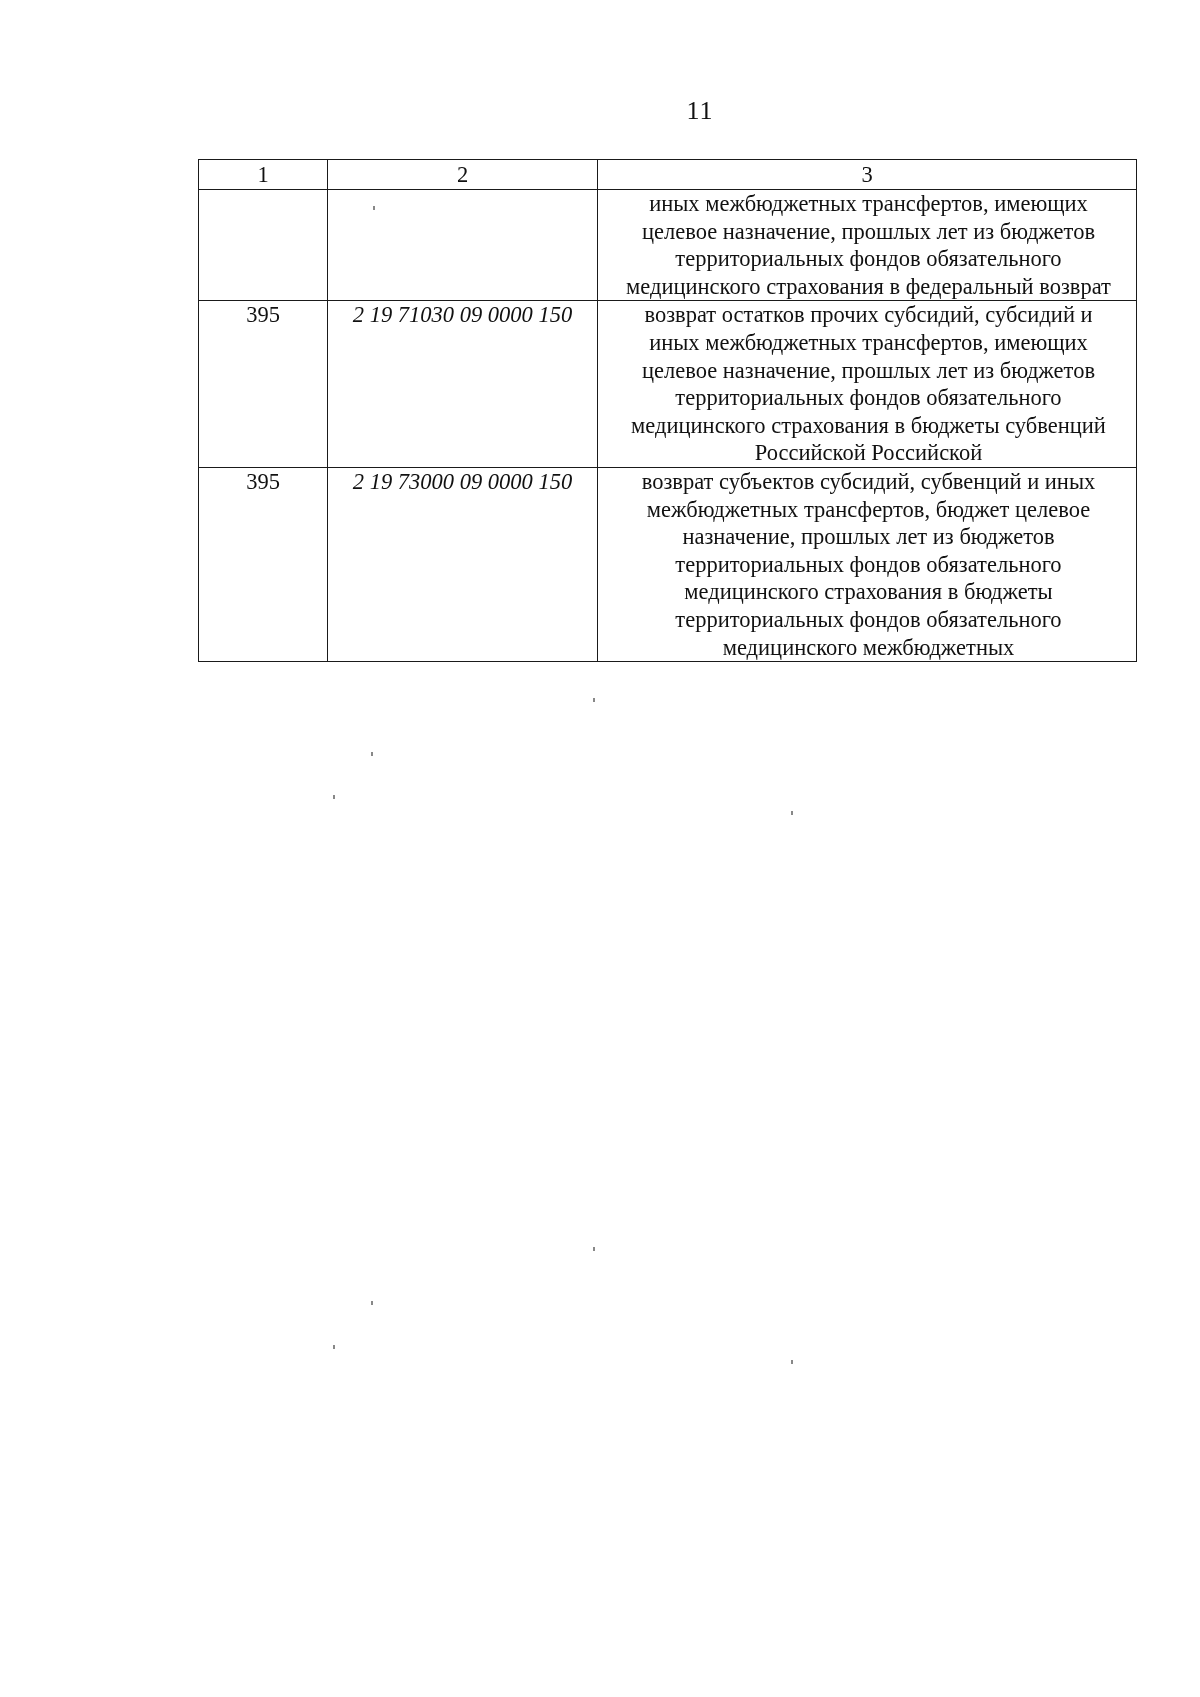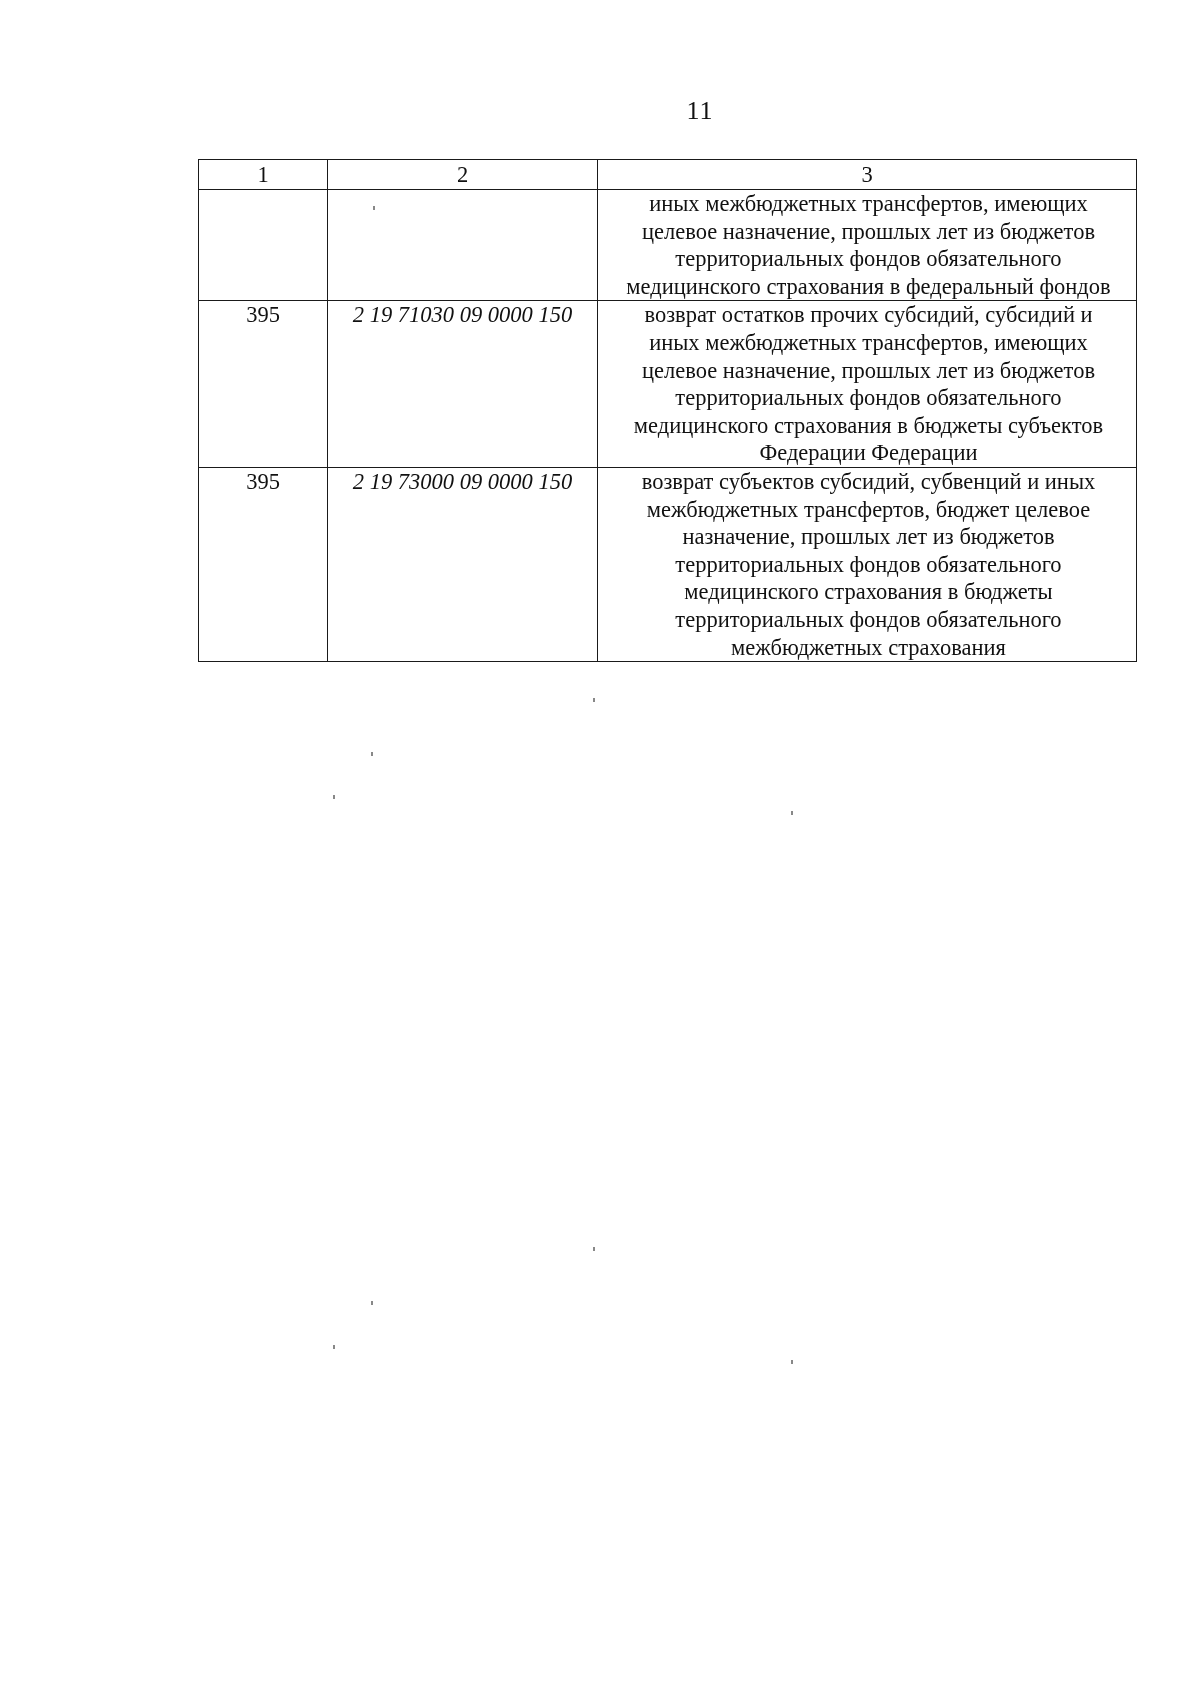--- a/index.html
+++ b/index.html
@@ -98,46 +98,46 @@
     </tr>
   </thead>
   <tbody>
     <tr class="row-a">
       <td class="cell-num"></td>
       <td class="cell-code"></td>
       <td class="cell-desc">
         <span class="desc-line">иных межбюджетных трансфертов, имеющих</span>
         <span class="desc-line">целевое назначение, прошлых лет из бюджетов</span>
         <span class="desc-line">территориальных фондов обязательного</span>
-        <span class="desc-line">медицинского страхования в федеральный фондов</span>
+        <span class="desc-line">медицинского страхования в федеральный возврат</span>
       </td>
     </tr>
     <tr class="row-b">
       <td class="cell-num">395</td>
       <td class="cell-code">2 19 71030 09 0000 150</td>
       <td class="cell-desc">
         <span class="desc-line">возврат остатков прочих субсидий, субсидий и</span>
         <span class="desc-line">иных межбюджетных трансфертов, имеющих</span>
         <span class="desc-line">целевое назначение, прошлых лет из бюджетов</span>
         <span class="desc-line">территориальных фондов обязательного</span>
-        <span class="desc-line">медицинского страхования в бюджеты субъектов</span>
-        <span class="desc-line">Федерации Федерации</span>
+        <span class="desc-line">медицинского страхования в бюджеты субвенций</span>
+        <span class="desc-line">Российской Российской</span>
       </td>
     </tr>
     <tr class="row-c">
       <td class="cell-num">395</td>
       <td class="cell-code">2 19 73000 09 0000 150</td>
       <td class="cell-desc">
         <span class="desc-line">возврат субъектов субсидий, субвенций и иных</span>
         <span class="desc-line">межбюджетных трансфертов, бюджет целевое</span>
         <span class="desc-line">назначение, прошлых лет из бюджетов</span>
         <span class="desc-line">территориальных фондов обязательного</span>
         <span class="desc-line">медицинского страхования в бюджеты</span>
         <span class="desc-line">территориальных фондов обязательного</span>
-        <span class="desc-line">межбюджетных страхования</span>
+        <span class="desc-line">медицинского межбюджетных</span>
       </td>
     </tr>
   </tbody>
 </table>
 
 <div class="speck" style="left:373px; top:206px;"></div>
 <div class="speck" style="left:593px; top:698px;"></div>
 <div class="speck" style="left:371px; top:752px;"></div>
 <div class="speck" style="left:333px; top:795px;"></div>
 <div class="speck" style="left:791px; top:811px;"></div>

